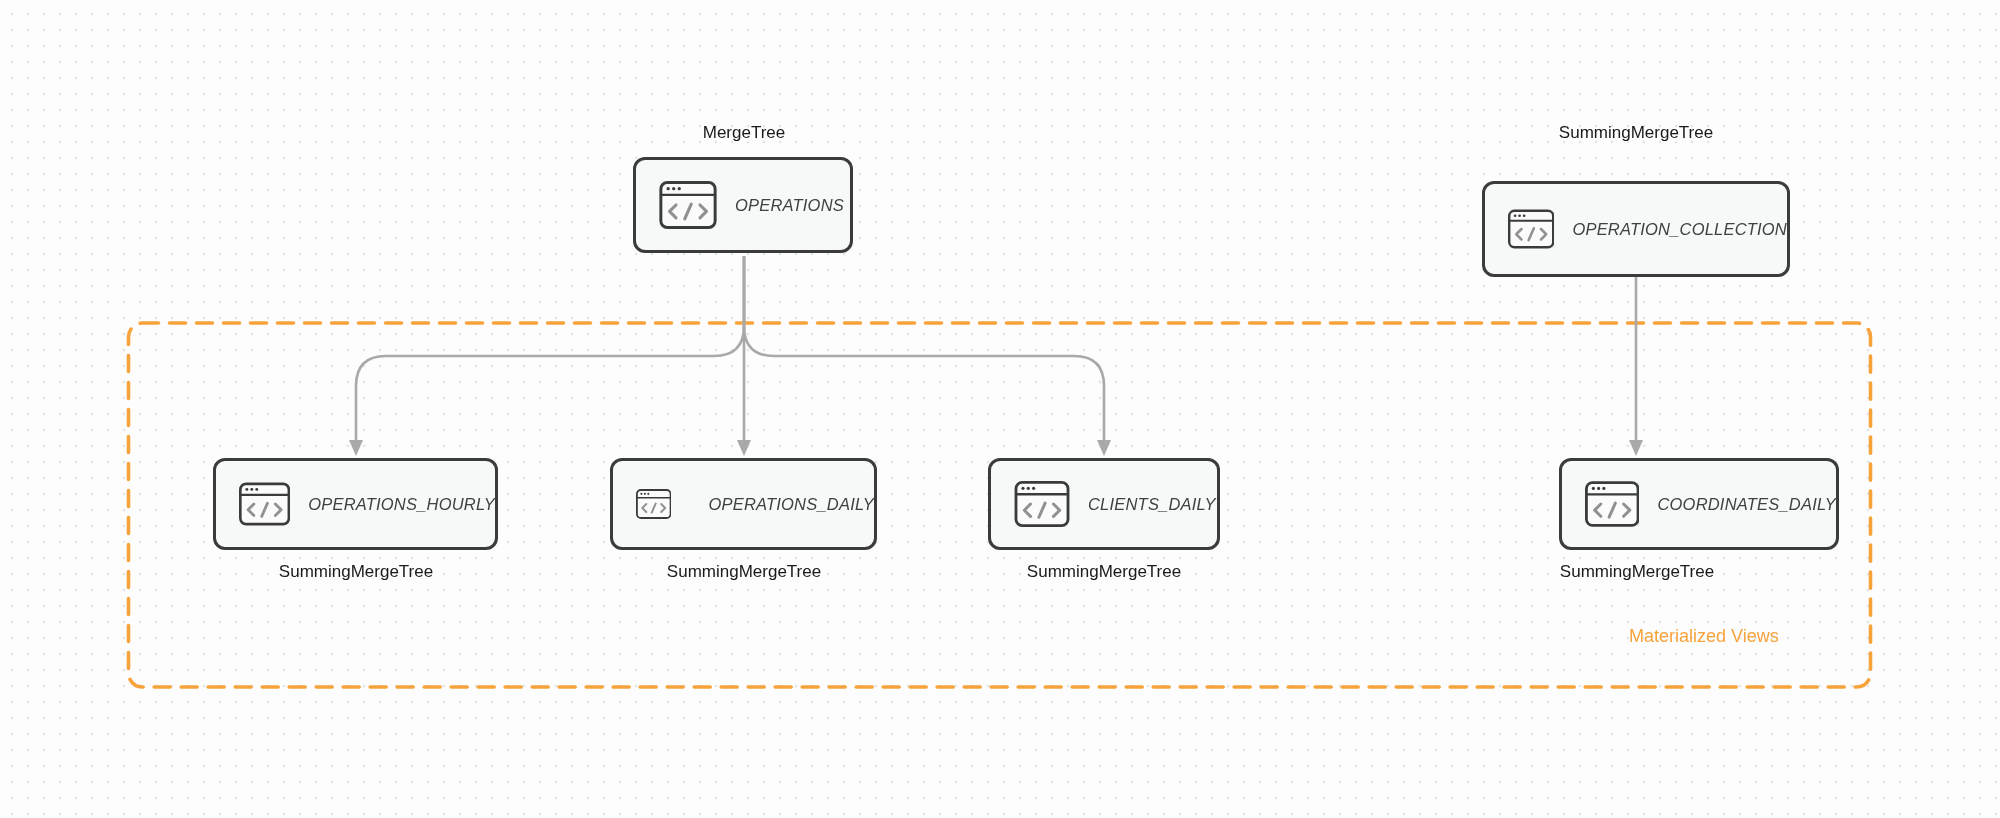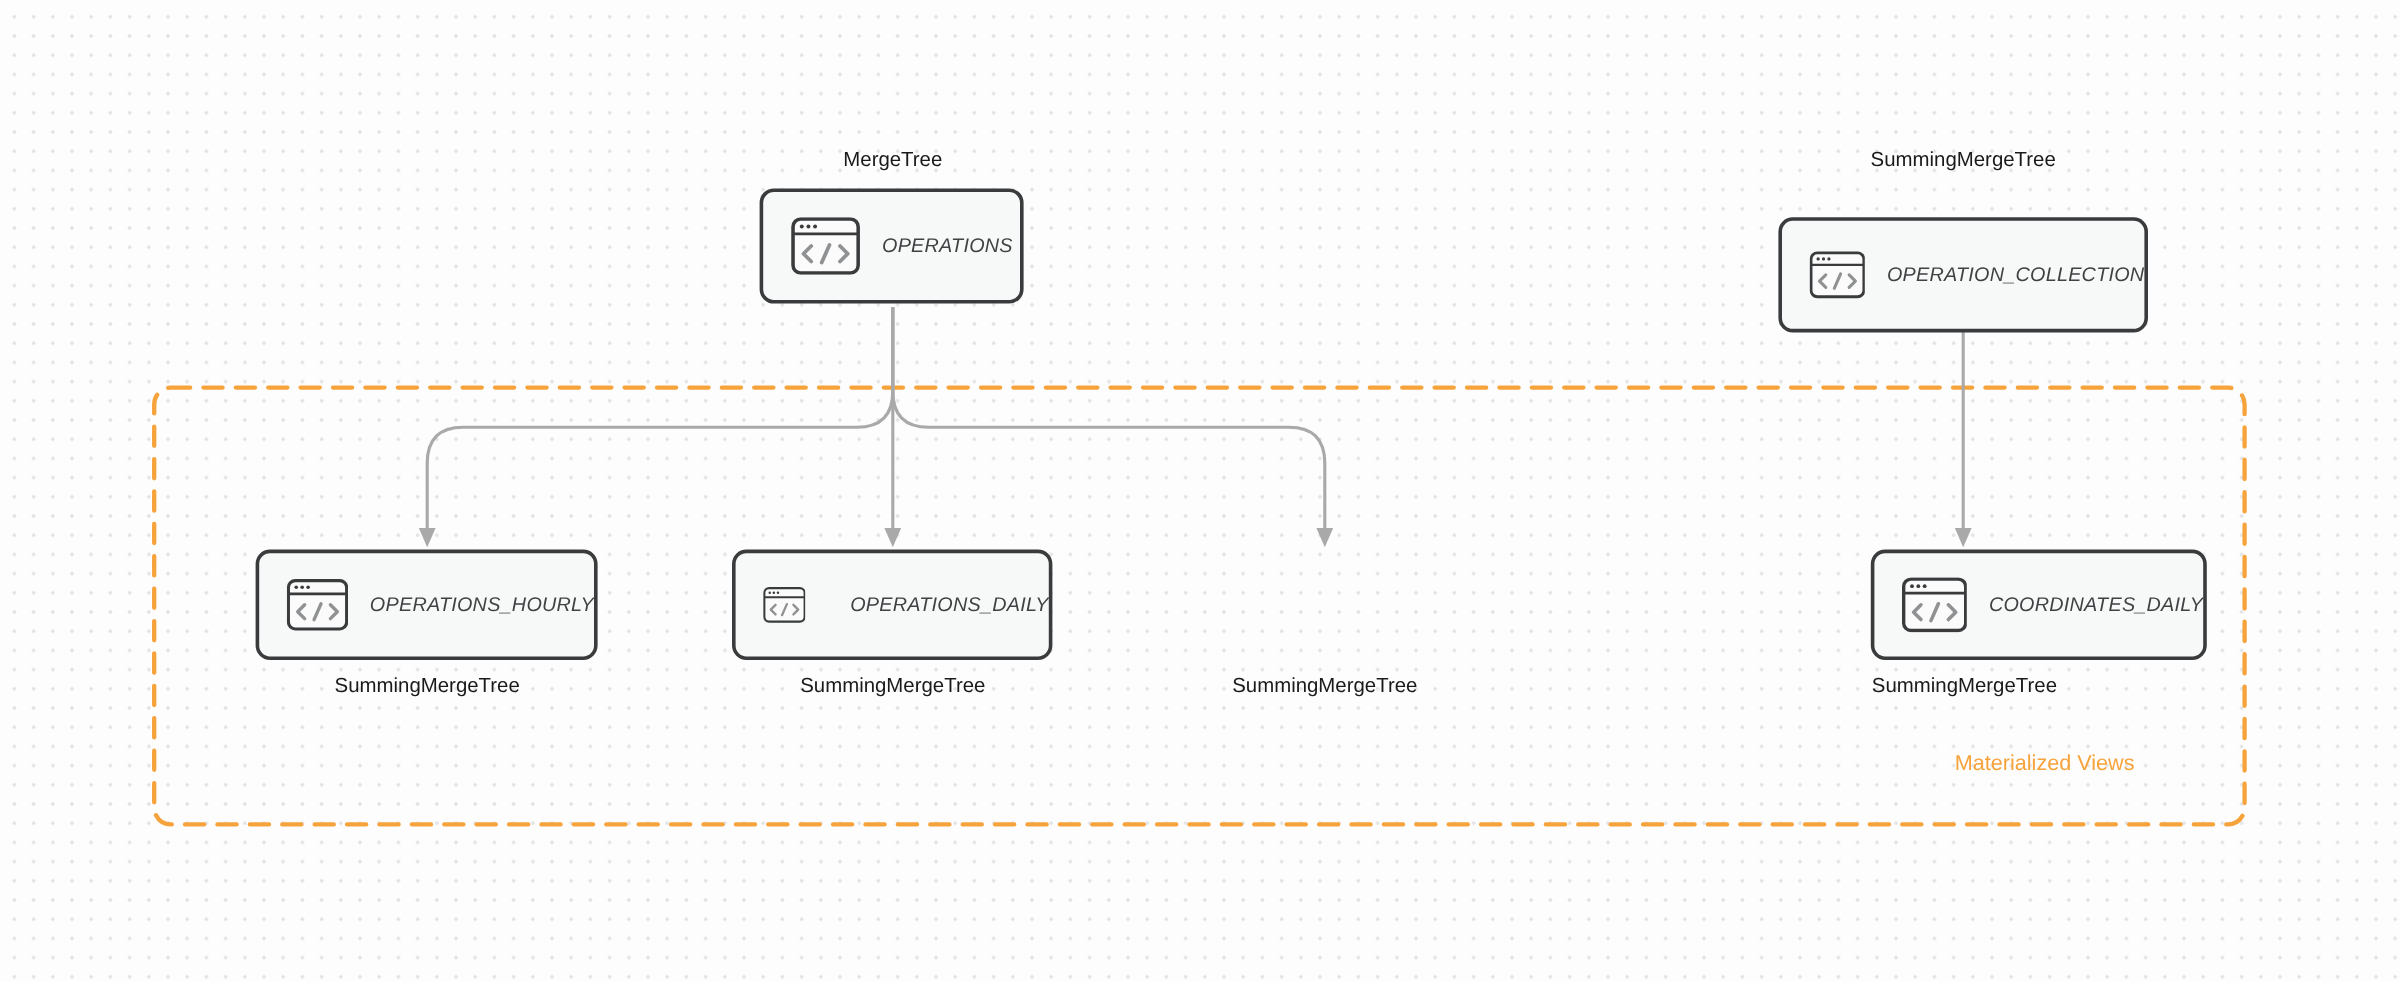--- a/index.html
+++ b/index.html
@@ -135,20 +135,33 @@
       <circle cx="9.5" cy="8.3" r="1.8" fill="#393b3d"></circle>
       <circle cx="15.5" cy="8.3" r="1.8" fill="#393b3d"></circle>
       <circle cx="21.5" cy="8.3" r="1.8" fill="#393b3d"></circle>
       <polyline points="18,26 11,33 18,40" fill="none" stroke="#8f9193" stroke-width="3.4" stroke-linecap="round" stroke-linejoin="round"></polyline>
       <line x1="27.5" y1="41" x2="34.5" y2="25" stroke="#8f9193" stroke-width="3.4" stroke-linecap="round"></line>
       <polyline points="44,26 51,33 44,40" fill="none" stroke="#8f9193" stroke-width="3.4" stroke-linecap="round" stroke-linejoin="round"></polyline>
     </svg>
     <span class="node-name">OPERATIONS_DAILY</span>
   </div>
 
+  <div class="node" style="left:988px; top:458px; width:232px; height:92px;">
+    <svg class="win-icon" width="56" height="46" viewBox="0 0 62 52">
+      <rect x="1.6" y="1.6" width="58.8" height="48.8" rx="7" fill="#fbfbfb" stroke="#393b3d" stroke-width="3.2"></rect>
+      <line x1="1.6" y1="15" x2="60.4" y2="15" stroke="#393b3d" stroke-width="2.6"></line>
+      <circle cx="9.5" cy="8.3" r="1.8" fill="#393b3d"></circle>
+      <circle cx="15.5" cy="8.3" r="1.8" fill="#393b3d"></circle>
+      <circle cx="21.5" cy="8.3" r="1.8" fill="#393b3d"></circle>
+      <polyline points="18,26 11,33 18,40" fill="none" stroke="#8f9193" stroke-width="3.4" stroke-linecap="round" stroke-linejoin="round"></polyline>
+      <line x1="27.5" y1="41" x2="34.5" y2="25" stroke="#8f9193" stroke-width="3.4" stroke-linecap="round"></line>
+      <polyline points="44,26 51,33 44,40" fill="none" stroke="#8f9193" stroke-width="3.4" stroke-linecap="round" stroke-linejoin="round"></polyline>
+    </svg>
+    <span class="node-name">CLIENTS_DAILY</span>
+  </div>
 
   <div class="node" style="left:1559px; top:458px; width:280px; height:92px;">
     <svg class="win-icon" width="56" height="46" viewBox="0 0 62 52">
       <rect x="1.6" y="1.6" width="58.8" height="48.8" rx="7" fill="#fbfbfb" stroke="#393b3d" stroke-width="3.2"></rect>
       <line x1="1.6" y1="15" x2="60.4" y2="15" stroke="#393b3d" stroke-width="2.6"></line>
       <circle cx="9.5" cy="8.3" r="1.8" fill="#393b3d"></circle>
       <circle cx="15.5" cy="8.3" r="1.8" fill="#393b3d"></circle>
       <circle cx="21.5" cy="8.3" r="1.8" fill="#393b3d"></circle>
       <polyline points="18,26 11,33 18,40" fill="none" stroke="#8f9193" stroke-width="3.4" stroke-linecap="round" stroke-linejoin="round"></polyline>
       <line x1="27.5" y1="41" x2="34.5" y2="25" stroke="#8f9193" stroke-width="3.4" stroke-linecap="round"></line>

